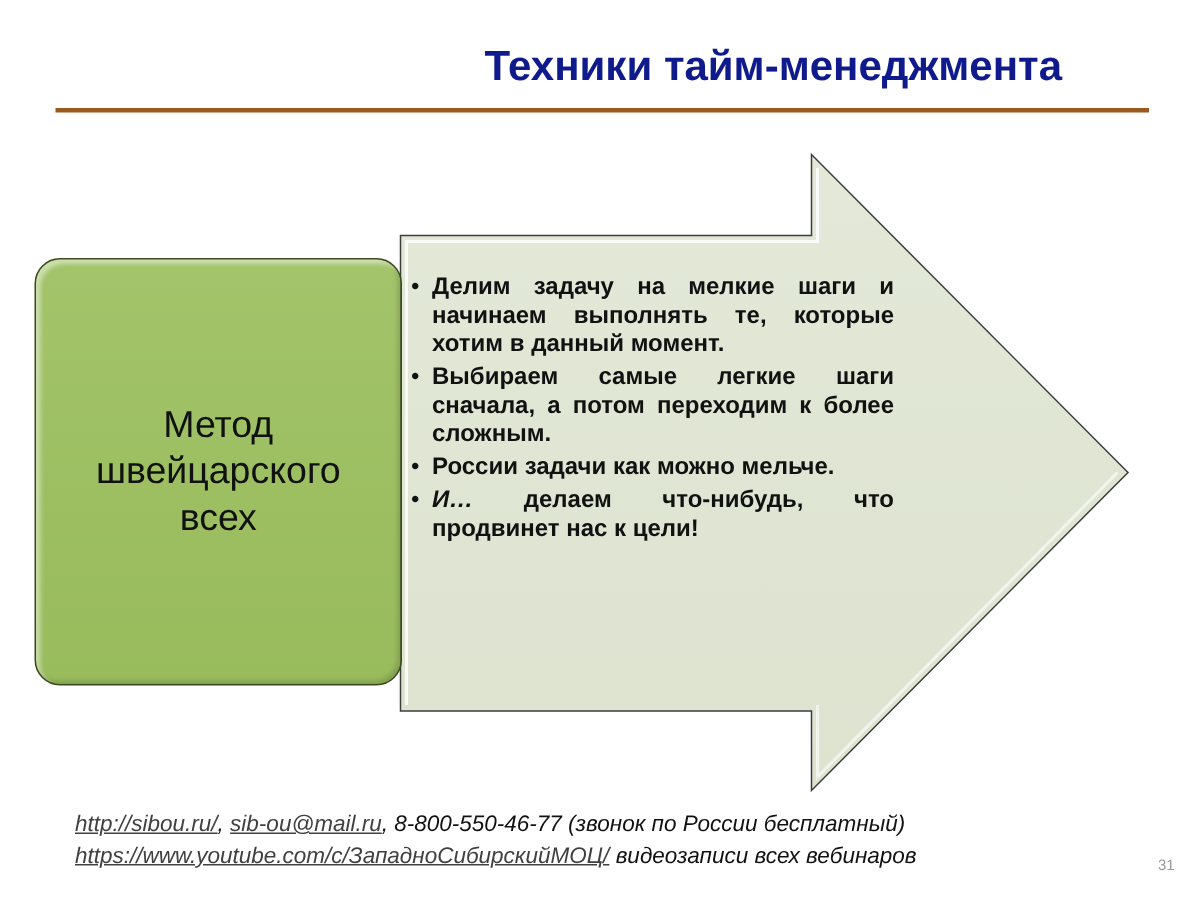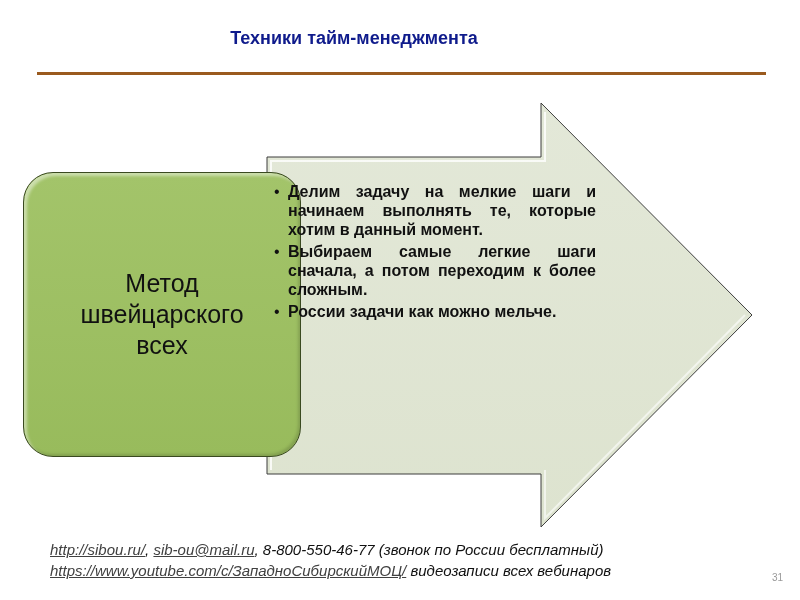--- a/index.html
+++ b/index.html
@@ -1,20 +1,20 @@
 <!DOCTYPE html>
 <html><head>
   <meta charset="utf-8">
   <style>
     html, body { margin: 0; padding: 0; }
     body { width: 800px; height: 600px; background: #ffffff; position: relative; overflow: hidden; font-family: "Liberation Sans", sans-serif; }
-    .title { position: absolute; left: 0; top: 28px; width: 708px; text-align: center; font-size: 18px; font-weight: bold; color: #0f1b8c; font-family: "Liberation Sans", sans-serif; }
+    .title { position: absolute; left: 0; top: 28px; width: 708px; text-align: right; font-size: 28px; font-weight: bold; color: #0f1b8c; font-family: "Liberation Sans", sans-serif; }
     .rule { position: absolute; left: 37px; top: 72px; width: 729px; height: 3px; background: #9a5a1e; }
     .arrow { position: absolute; left: 0; top: 0; }
-    .green-box { position: absolute; left: 23px; top: 172px; width: 278px; height: 285px; border-radius: 30px; background: linear-gradient(180deg, #a3c46a 0%, #98bb5c 100%); border: 1px solid #3a4a20; box-shadow: inset 3px 3px 3px rgba(255,255,255,0.45), inset -2px -2px 3px rgba(0,0,0,0.15); display: flex; align-items: center; justify-content: center; box-sizing: border-box; }
+    .green-box { position: absolute; left: 23px; top: 172px; width: 245px; height: 285px; border-radius: 17px; background: linear-gradient(180deg, #a3c46a 0%, #98bb5c 100%); border: 1px solid #3a4a20; box-shadow: inset 3px 3px 3px rgba(255,255,255,0.45), inset -2px -2px 3px rgba(0,0,0,0.15); display: flex; align-items: center; justify-content: center; box-sizing: border-box; }
     .green-label { text-align: center; font-size: 25px; line-height: 31px; color: #111; font-family: "Liberation Sans", sans-serif; }
     .bullets { position: absolute; left: 270px; top: 178px; width: 322px; margin: 4px; padding: 0; list-style: none; font-family: "Liberation Sans", sans-serif; font-weight: bold; font-size: 16px; line-height: 19px; color: #111; }
     .bullets li { position: relative; padding-left: 14px; text-align: justify; text-align-last: left; margin-bottom: 3px; }
     .bullets li::before { content: "•"; position: absolute; left: 0; top: 0; font-weight: normal; }
     .bullets .it { font-style: italic; }
     .footer { position: absolute; left: 50px; top: 539px; font-family: "Liberation Sans", sans-serif; font-size: 15px; line-height: 21px; font-style: italic; color: #111; }
     .footer a { color: #404040; text-decoration: underline; }
     .page-num { position: absolute; left: 772px; top: 572px; font-size: 10px; color: #999; font-family: "Liberation Sans", sans-serif; }
   </style>
 </head>
@@ -40,20 +40,21 @@
     <div>Метод</div>
     <div>швейцарского</div>
     <div>всех</div>
   </div>
 </div>
 
 <ul class="bullets">
   <li><span>Делим задачу на мелкие шаги и начинаем выполнять те, которые хотим в данный момент.</span></li>
   <li><span> Выбираем самые легкие шаги сначала, а потом переходим к более сложным.</span></li>
   <li><span> России задачи как можно мельче.</span></li>
+  <li><span class="it"> И…</span><span> делаем что-нибудь, что продвинет нас к цели!</span></li>
 </ul>
 
 <div class="footer">
   <div>
     <a>http://sibou.ru/</a><span>, </span><a>sib-ou@mail.ru</a><span>, 8-800-550-46-77 (звонок по России бесплатный)</span>
   </div>
   <div>
     <a>https://www.youtube.com/c/ЗападноСибирскийМОЦ/</a><span>  видеозаписи всех вебинаров</span>
   </div>
 </div>

